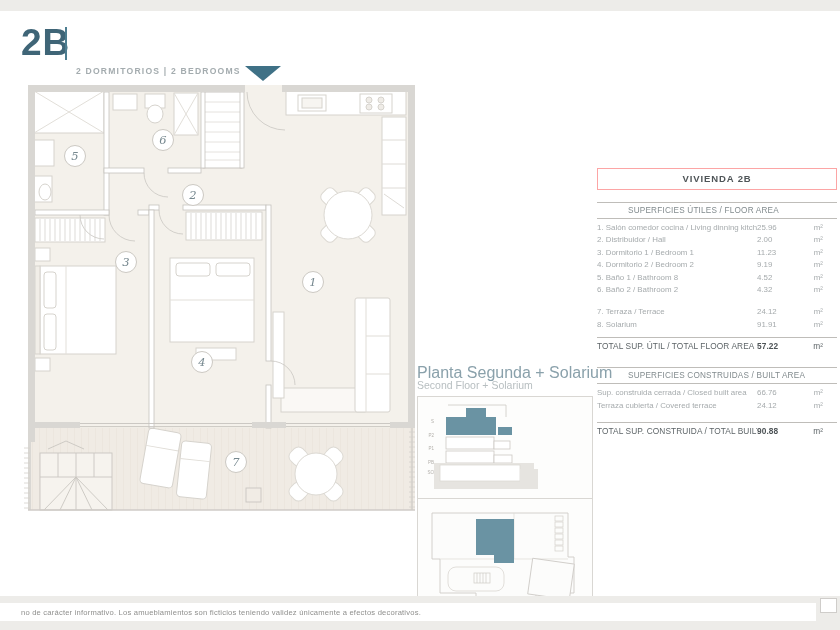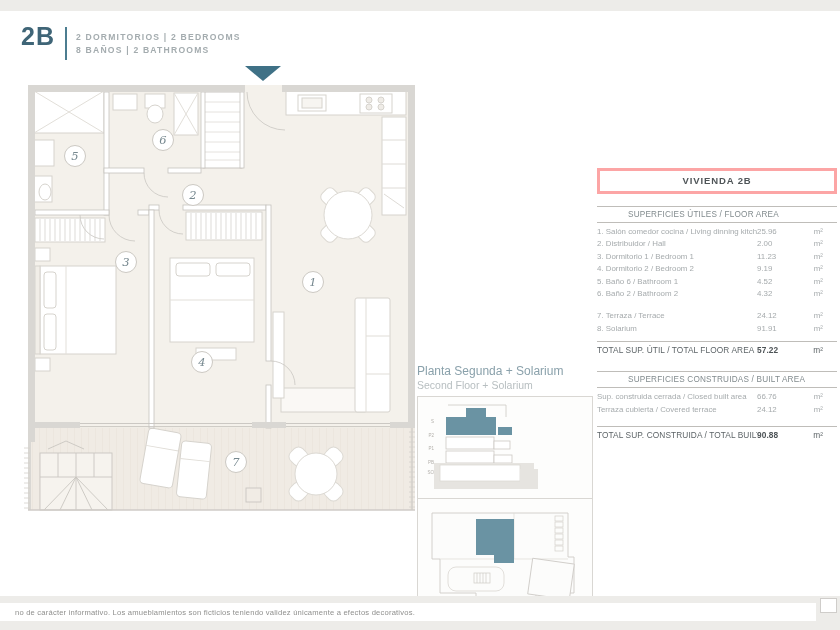--- a/index.html
+++ b/index.html
@@ -3,42 +3,42 @@
 <meta charset="utf-8">
 <style>
   html,body{margin:0;padding:0;background:#fff;}
   .page{position:relative;width:840px;height:630px;background:#fff;overflow:hidden;
         font-family:"Liberation Sans",sans-serif;}
   .strip{position:absolute;left:0;width:840px;background:#edece9;}
   .strip.top{top:0;height:11px;}
   .strip.bottom{top:596px;height:34px;}
   .footer-bar{position:absolute;left:0;top:603px;width:816px;height:18px;background:#fff;
               display:flex;align-items:center;}
-  .footer-note{font-size:7.6px;color:#8f8f8d;padding-left:15px;letter-spacing:.2px;white-space:nowrap;}
+  .footer-note{font-size:7.6px;color:#8f8f8d;padding-left:5px;letter-spacing:.2px;white-space:nowrap;margin-left:16px;}
   .footer-box{position:absolute;left:820px;top:598px;width:15px;height:13px;background:#fff;border:1px solid #cfcdca;}
 
   
-  .hdr-unit{position:absolute;left:21px;top:22px;font-size:25px;font-weight:bold;color:#3f6577;letter-spacing:1px;}
+  .hdr-unit{position:absolute;left:21px;top:22px;font-size:37px;font-weight:bold;color:#3f6577;letter-spacing:1px;}
   .hdr-divider{position:absolute;left:65px;top:27px;width:2px;height:33px;background:#4c7d90;}
   .hdr-lines{position:absolute;left:76px;top:31px;}
-  .hdr-line{font-size:8.6px;color:#a4acaf;letter-spacing:1.2px;line-height:13px;font-weight:bold;}
+  .hdr-line{font-size:8.6px;color:#a4acaf;letter-spacing:1.2px;line-height:13px;font-weight:bold;margin-top:34px;}
 
   
   .plan{position:absolute;left:18px;top:60px;}
 
   
-  .loc-title-es{position:absolute;left:417px;top:364px;font-size:12px;color:#8aa1ab;}
+  .loc-title-es{position:absolute;left:417px;top:364px;font-size:16px;color:#8aa1ab;}
   .loc-title-en{position:absolute;left:417px;top:379px;font-size:10.5px;color:#b7bec0;}
   .keybox{position:absolute;left:417px;background:#fdfdfc;border:1px solid #d9d7d3;}
   .keybox.elev{top:396px;width:174px;height:101px;}
   .keybox.site{top:498px;width:174px;height:110px;}
 
   
   .tbl{position:absolute;left:597px;top:168px;width:240px;}
-  .tbl-title{border:3px solid #fca5a5;height:20px;line-height:20px;text-align:center;
+  .tbl-title{border:1px solid #fca5a5;height:20px;line-height:20px;text-align:center;
              font-size:9.5px;font-weight:bold;color:#4f5558;letter-spacing:.9px;}
   .sec-hr{border:0;border-top:1px solid #bfbdb9;margin:0;}
   .sec-head{font-size:8.2px;color:#828b8e;letter-spacing:.2px;padding:3px 0 3px 0;margin-left:31px;}
   .t-row{display:flex;align-items:baseline;font-size:7.9px;color:#a6abad;line-height:12.4px;}
   .t-label{flex:1;white-space:nowrap;overflow:hidden;}
   .t-val{width:36px;text-align:left;}
   .t-unit{width:30px;text-align:right;padding-right:14px;}
   .t-total{display:flex;align-items:baseline;font-size:8.3px;color:#5d6467;line-height:17px;letter-spacing:.1px;}
   .t-total .t-val{font-weight:bold;color:#4d5356;}
   .gap6{height:6px;}.gap10{height:10px;}.gap12{height:12px;}
@@ -312,21 +312,21 @@
         <span class="t-label">3. Dormitorio 1 / Bedroom 1</span>
         <span class="t-val">11.23</span>
         <span class="t-unit">m²</span>
       </div>
     <div class="t-row">
         <span class="t-label">4. Dormitorio 2 / Bedroom 2</span>
         <span class="t-val">9.19</span>
         <span class="t-unit">m²</span>
       </div>
     <div class="t-row">
-        <span class="t-label">5. Baño 6 / Bathroom 1</span>
+        <span class="t-label">5. Baño 1 / Bathroom 8</span>
         <span class="t-val">4.52</span>
         <span class="t-unit">m²</span>
       </div>
     <div class="t-row">
         <span class="t-label">6. Baño 2 / Bathroom 2</span>
         <span class="t-val">4.32</span>
         <span class="t-unit">m²</span>
       </div>
 
     <div class="gap10"></div>

